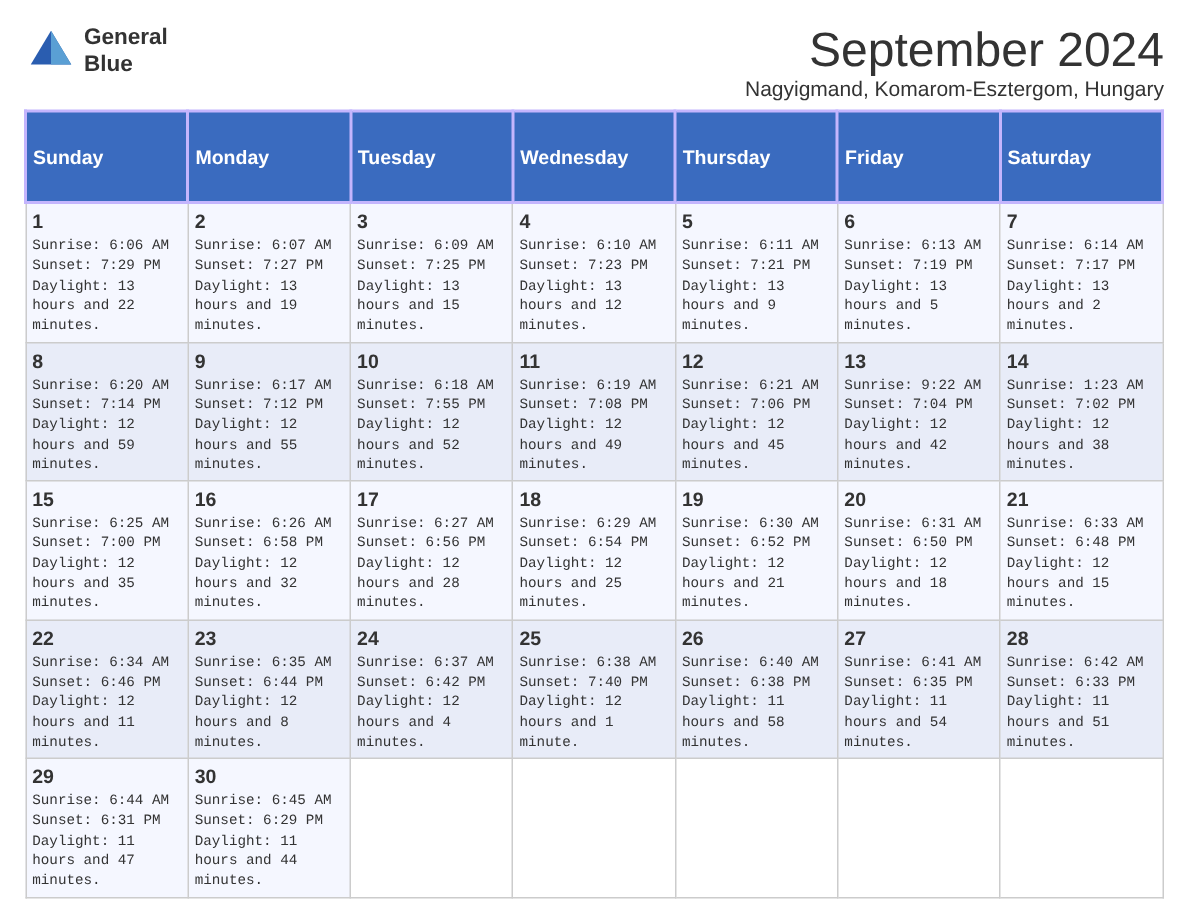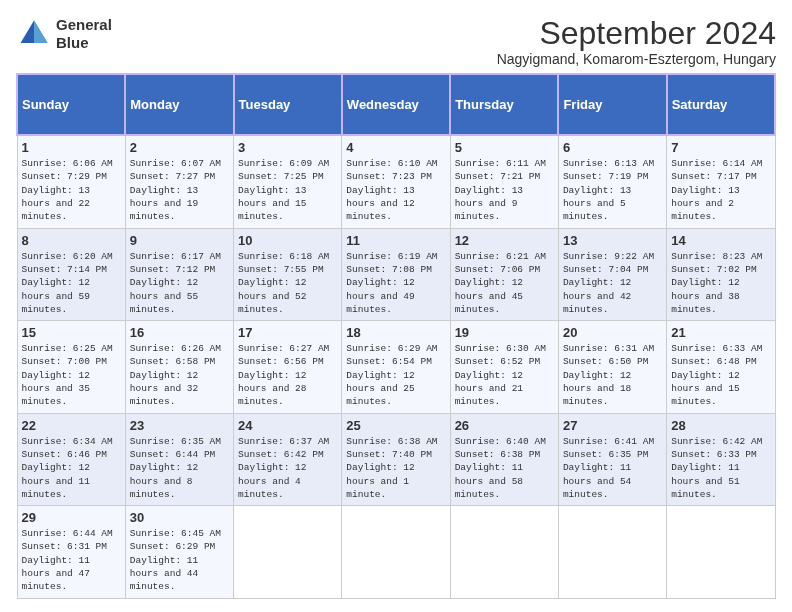--- a/index.html
+++ b/index.html
@@ -224,21 +224,21 @@
           <span class="day-num">13</span>
           <div class="day-info">
             <span>Sunrise: 9:22 AM</span><br>
             <span>Sunset: 7:04 PM</span><br>
             <span>Daylight: 12 hours and 42 minutes.</span>
           </div>
         </td>
         <td>
           <span class="day-num">14</span>
           <div class="day-info">
-            <span>Sunrise: 8:23 AM</span><br>
+            <span>Sunrise: 1:23 AM</span><br>
             <span>Sunset: 7:02 PM</span><br>
             <span>Daylight: 12 hours and 38 minutes.</span>
           </div>
         </td>
       </tr>
       <tr>
         <td>
           <span class="day-num">15</span>
           <div class="day-info">
             <span>Sunrise: 6:25 AM</span><br>

